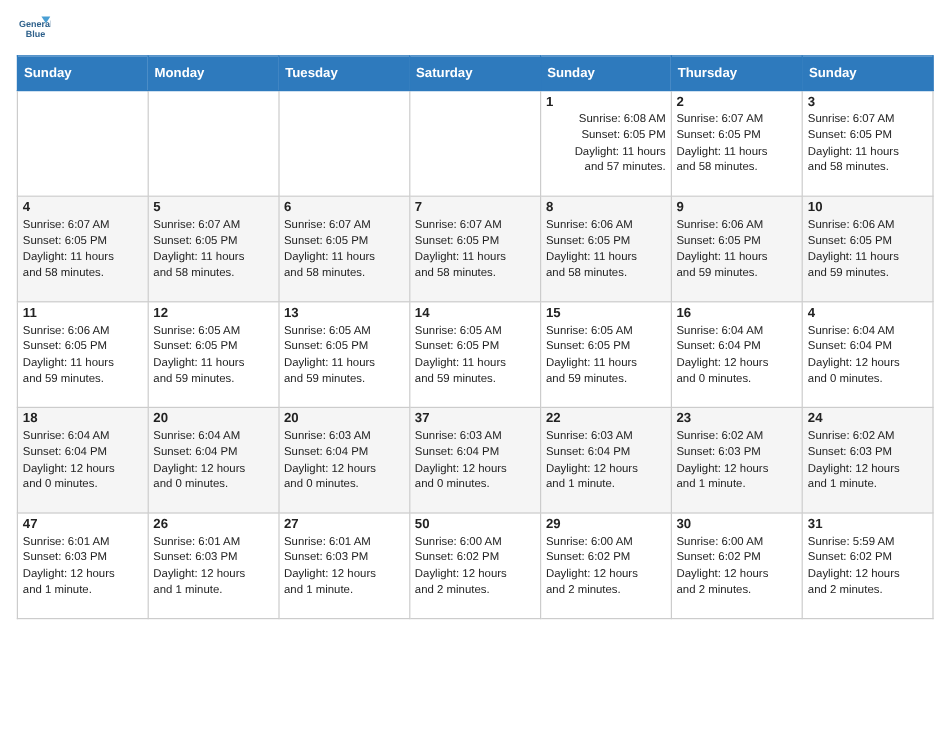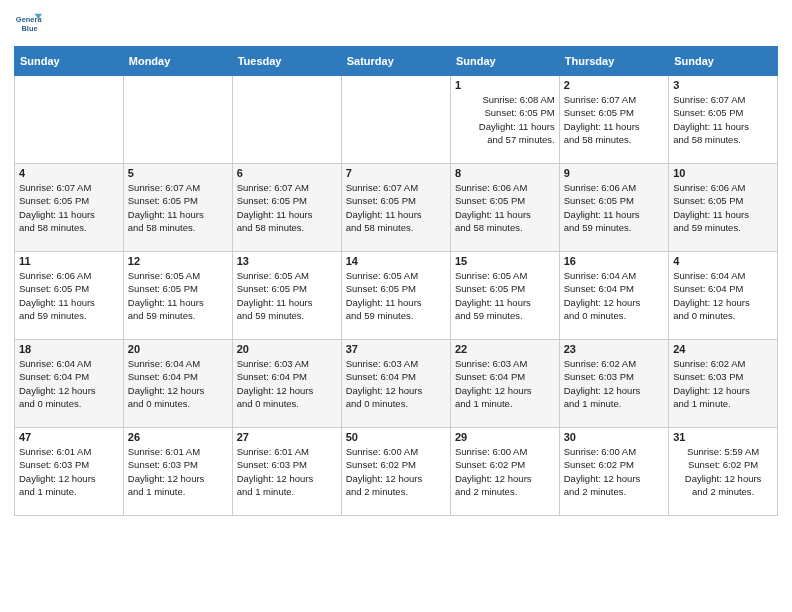--- a/index.html
+++ b/index.html
@@ -343,21 +343,21 @@
           </td>
           <td>
             <div class="day-num">30</div>
             <div class="day-info" style="white-space: pre-line;">Sunrise: 6:00 AM
 Sunset: 6:02 PM
 Daylight: 12 hours
 and 2 minutes.</div>
           </td>
           <td>
             <div class="day-num">31</div>
-            <div class="day-info" style="white-space: pre-line; text-align: center;">Sunrise: 5:59 AM
+            <div class="day-info" style="white-space: pre-line;">Sunrise: 5:59 AM
 Sunset: 6:02 PM
 Daylight: 12 hours
 and 2 minutes.</div>
           </td>
         </tr>
       </tbody>
   </table>
 </div>
 
 </body></html>

